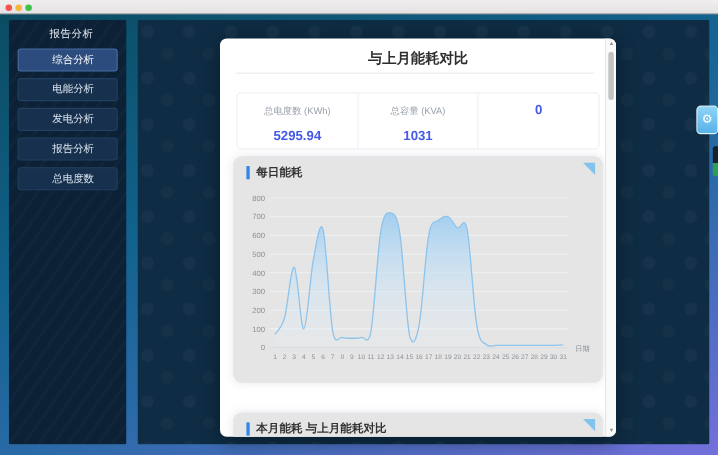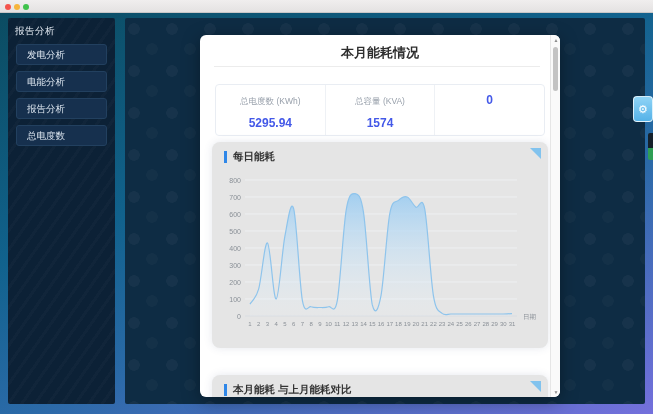--- a/index.html
+++ b/index.html
@@ -14,21 +14,21 @@
   .tl-yellow { left:14px; background:#f6b53c; }
   .tl-green  { left:23px; background:#3fc24c; }
 
   
   .appbg { position:absolute; left:0; top:13px; width:653px; height:401px;
     background:linear-gradient(158deg,#0b4c62 0%,#11628d 38%,#2b6aa8 62%,#7470dc 100%); }
 
   
   .sidebar-panel { position:absolute; left:8px; top:18px; width:107px; height:386px;
     background-color:#0c2136; border-radius:2px;
-    background-image:repeating-linear-gradient(125deg, rgba(255,255,255,0.02) 0 3px, transparent 3px 11px); }
+    background-image:repeating-linear-gradient(125deg, rgba(255,255,255,0.02) 0 3px, transparent 3px 11px);text-align:center; }
   .sidebar-header { color:#e6edf5; font-size:9.5px; padding:7px 0 6px 7px; letter-spacing:0.5px; }
   .side-item { width:91px; height:21px; margin:0 auto 6px auto; border-radius:3px;
     background:#16304e; border:1px solid #22405f; color:#dde6f0; font-size:9.5px;
     line-height:19px; padding-left:10px; cursor:pointer; }
   .side-item.active { background:#2c4c7d; border-color:#4a6ca3; color:#ffffff; }
 
   .main-panel { position:absolute; left:125px; top:18px; width:520px; height:386px;
     background-color:#0e2c44; border-radius:2px;
     background-image:
       radial-gradient(circle 6px at 9px 11px, rgba(255,255,255,0.035) 92%, transparent),
@@ -87,41 +87,42 @@
     <div class="tl-dot tl-red"></div>
     <div class="tl-dot tl-yellow"></div>
     <div class="tl-dot tl-green"></div>
   </div>
 
   <div class="appbg"></div>
 
   <div class="sidebar-panel">
     <div class="sidebar-header">报告分析</div>
     <div id="sidebar-items">
+        <div class="side-item active">综合分析</div>
+        <div class="side-item">电能分析</div>
         <div class="side-item">发电分析</div>
-        <div class="side-item">电能分析</div>
         <div class="side-item">报告分析</div>
         <div class="side-item">总电度数</div>
       </div>
   </div>
 
   <div class="main-panel"></div>
 
   <div class="card">
-    <div class="card-title">本月能耗情况</div>
+    <div class="card-title">与上月能耗对比</div>
     <div class="card-divider"></div>
 
     <div class="stats-box" id="stats-box">
         <div class="stat-col">
           <div class="stat-label">总电度数 (KWh)</div>
           <div class="stat-value">5295.94</div>
         </div>
         <div class="stat-col">
           <div class="stat-label">总容量 (KVA)</div>
-          <div class="stat-value">1574</div>
+          <div class="stat-value">1031</div>
         </div>
         <div class="stat-col">
           <div class="stat-value">0</div>
         </div>
       </div>
 
     <div class="subcard subcard-1">
       <div class="section-header">
         <div class="section-bar"></div>
         <div class="section-title">每日能耗</div>

